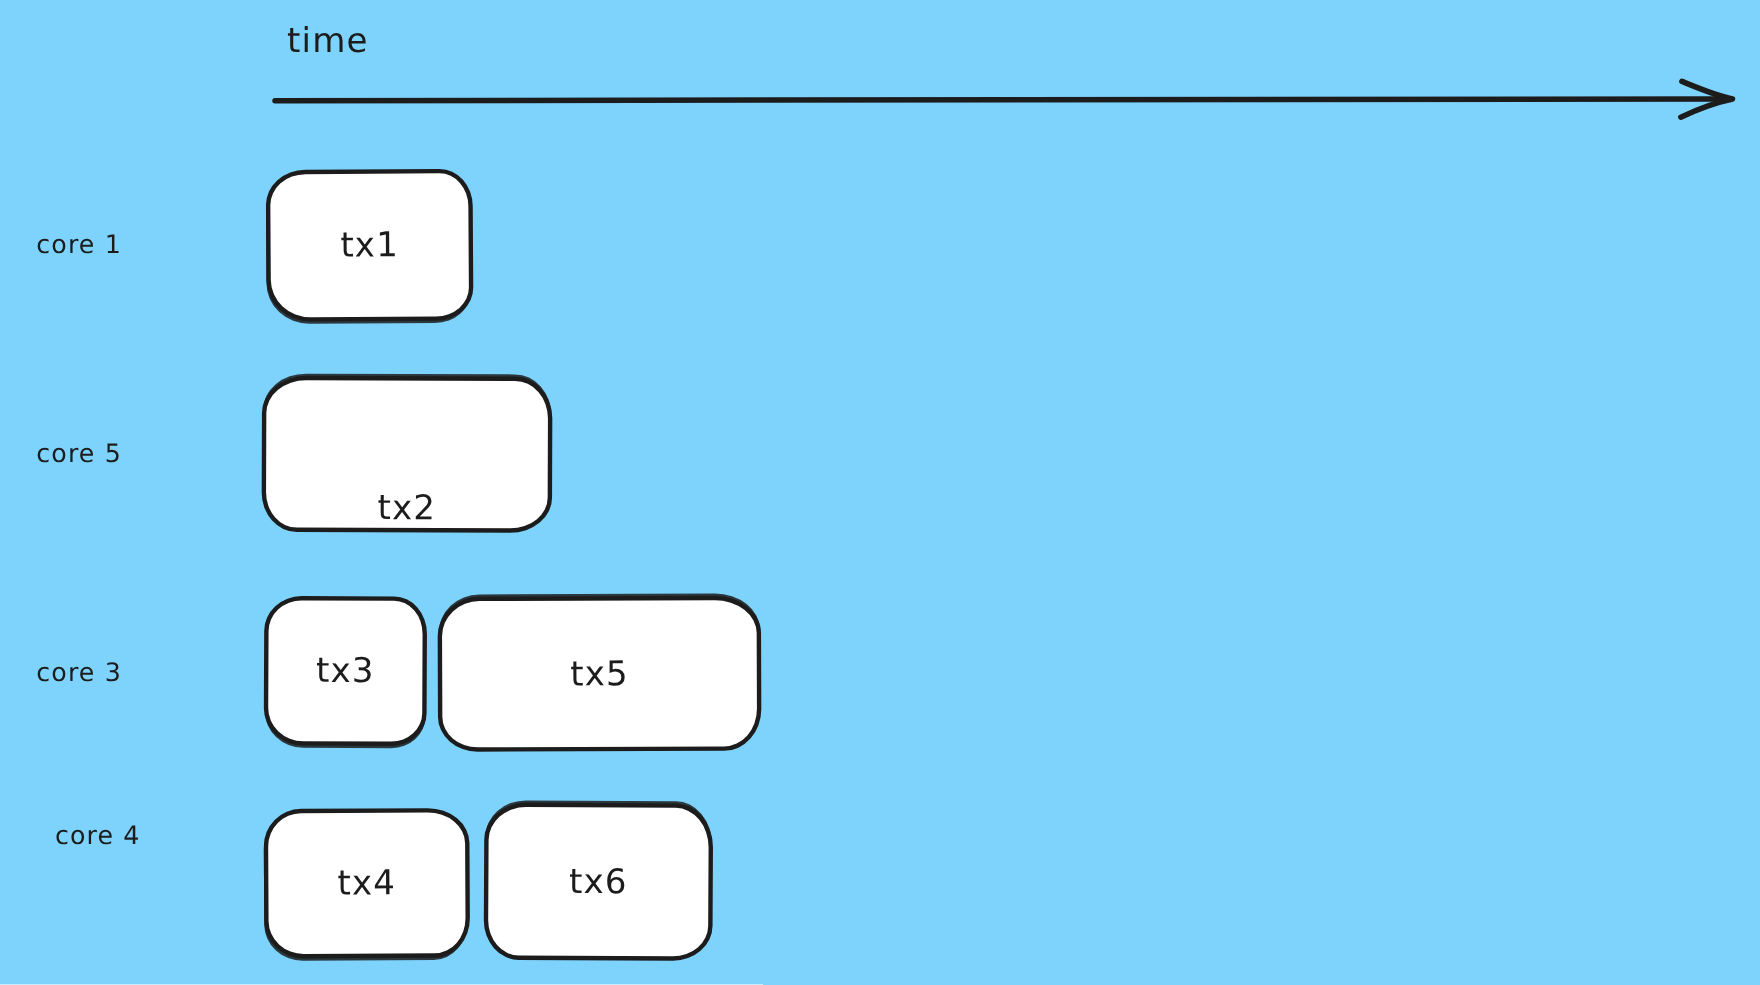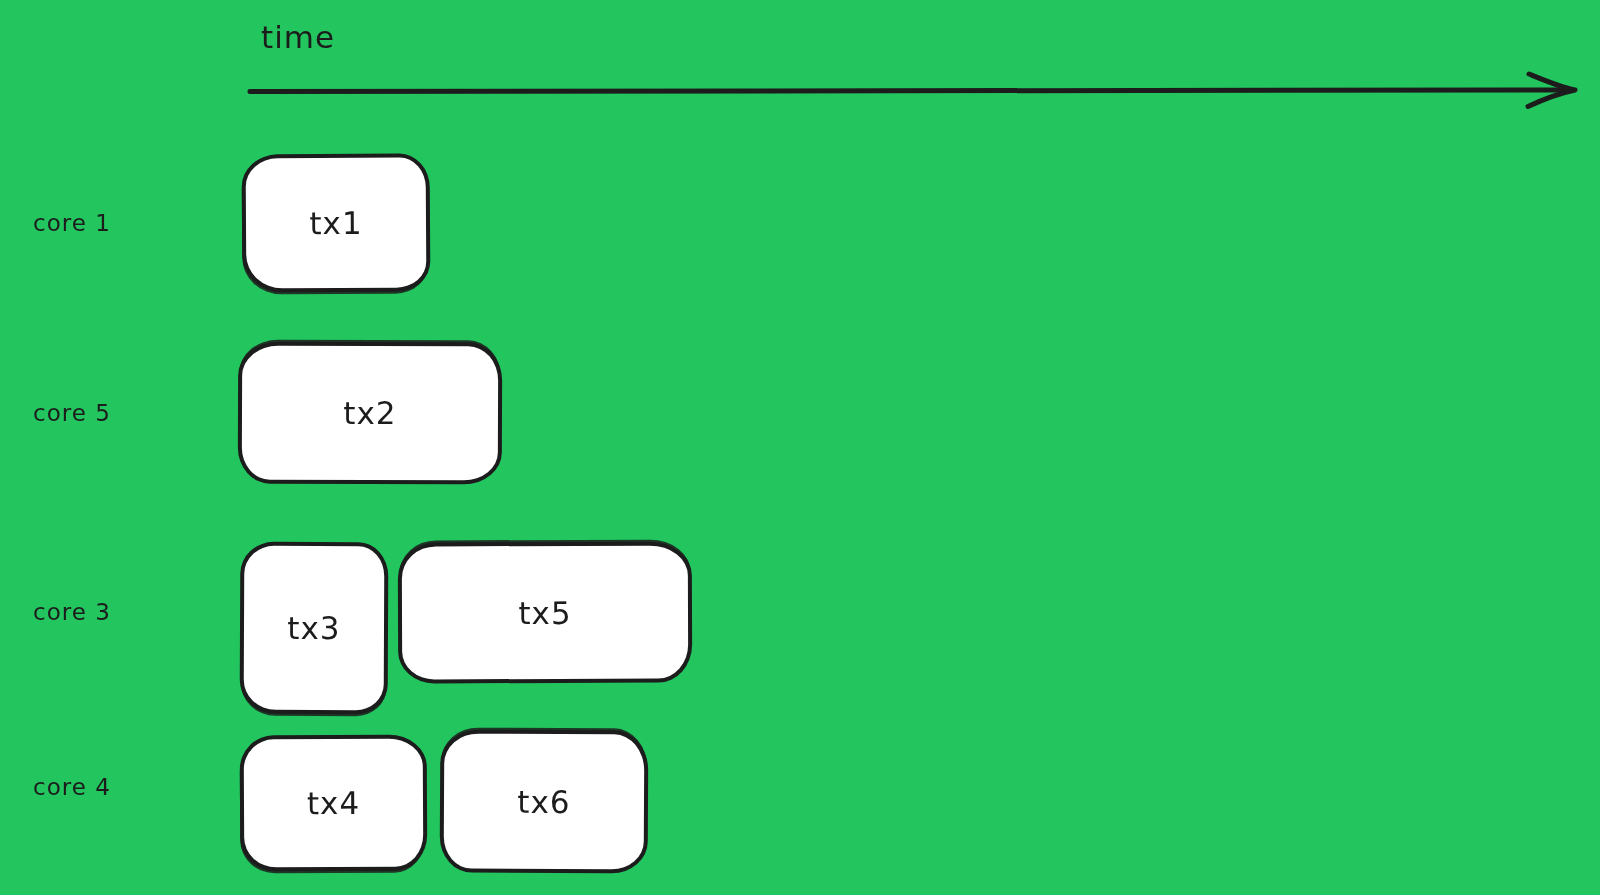--- a/index.html
+++ b/index.html
@@ -5,21 +5,21 @@
   html, body {
     margin: 0;
     padding: 0;
     background: #ffffff;
     font-family: "DejaVu Sans", sans-serif;
   }
   .canvas {
     position: relative;
     width: 1600px;
     height: 895px;
-    background: #22c55e;
+    background: #7dd3fc;
     overflow: hidden;
     color: #1c1c1c;
   }
   .axis-label {
     position: absolute;
     left: 261px;
     top: 20px;
     font-size: 31px;
     line-height: 34px;
     letter-spacing: 1px;
@@ -40,21 +40,21 @@
     width: 130px;
     font-size: 23px;
     line-height: 36px;
     letter-spacing: 1px;
     color: #1c1c1c;
     white-space: nowrap;
   }
   .rl1 { top: 205px; }
   .rl2 { top: 395px; }
   .rl3 { top: 594px; }
-  .rl4 { top: 769px; }
+  .rl4 { top: 742px; margin-left: 17px; }
   .block {
     position: absolute;
     box-sizing: border-box;
     border: 4px solid #1c1c1c;
     background: #ffffff;
     display: flex;
     align-items: center;
     justify-content: center;
     font-size: 31px;
     letter-spacing: 1px;
@@ -65,23 +65,24 @@
     left: 242px; top: 154px; width: 188px; height: 138px;
     border-radius: 36px 30px 34px 40px / 32px 34px 30px 38px;
     transform: rotate(-0.35deg);
     box-shadow: -1px 3px 0 -1px rgba(28,28,28,0.85);
   }
   .b-tx2 {
     left: 238px; top: 342px; width: 264px; height: 142px;
     border-radius: 40px 34px 38px 32px / 34px 38px 32px 36px;
     transform: rotate(0.2deg);
     box-shadow: 0 -3px 0 -1px rgba(28,28,28,0.85);
+    align-items: flex-end;
   }
   .b-tx3 {
-    left: 240px; top: 542px; width: 148px; height: 172px;
+    left: 240px; top: 542px; width: 148px; height: 136px;
     border-radius: 34px 30px 32px 36px / 32px 34px 30px 34px;
     transform: rotate(0.25deg);
     box-shadow: 0 3px 0 -1px rgba(28,28,28,0.85);
   }
   .b-tx5 {
     left: 398px; top: 542px; width: 294px; height: 141px;
     border-radius: 38px 42px 34px 36px / 36px 34px 38px 32px;
     transform: rotate(-0.2deg);
     box-shadow: 0 -3px 0 -1px rgba(28,28,28,0.85);
   }

